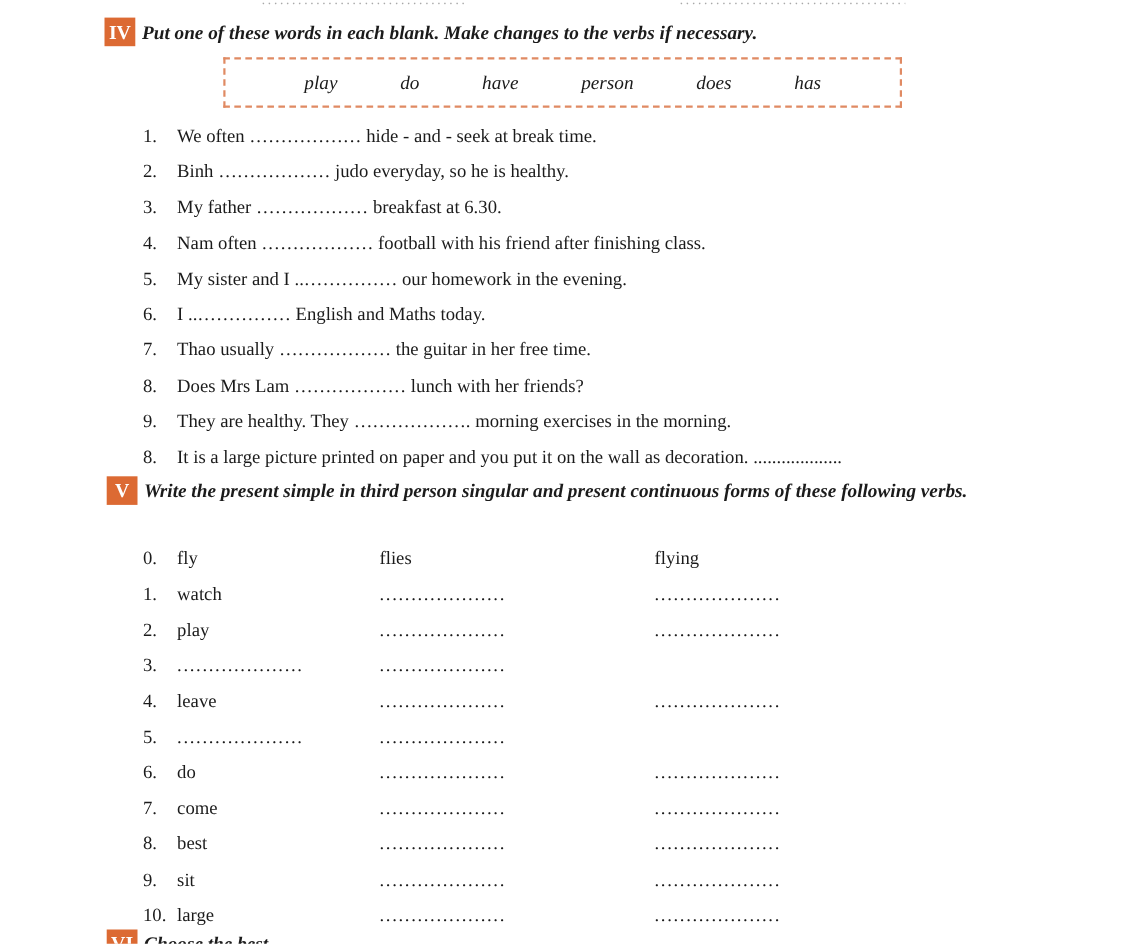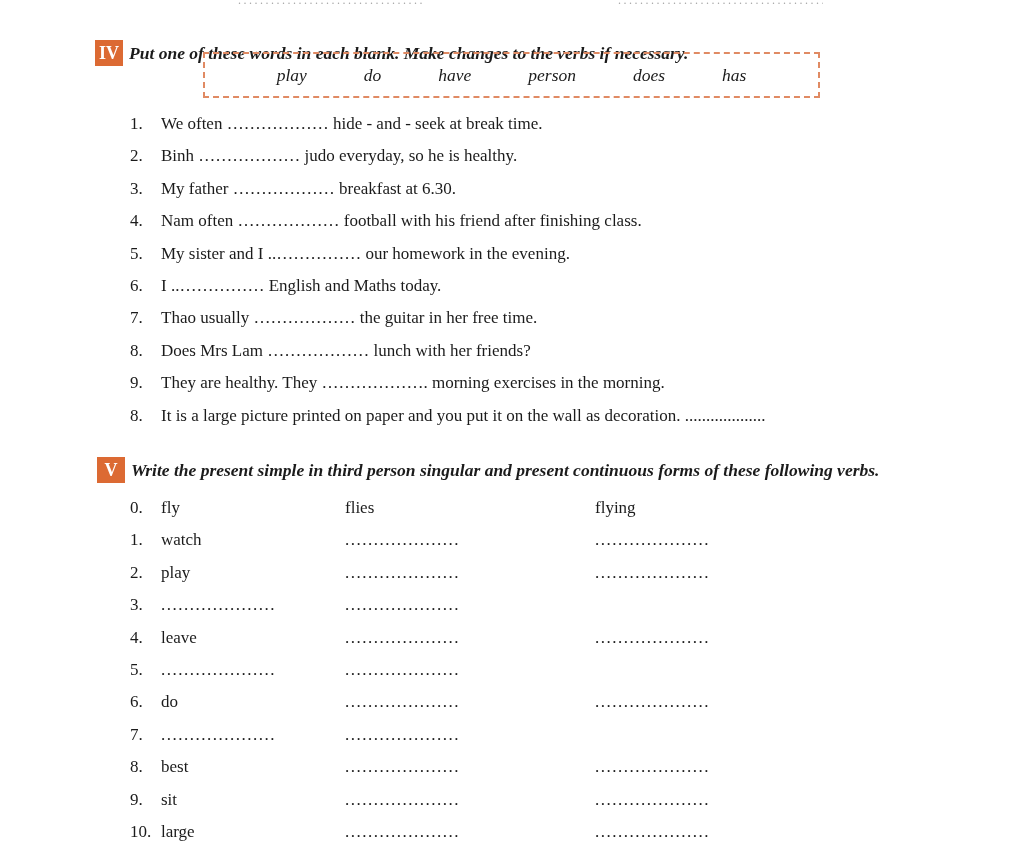--- a/index.html
+++ b/index.html
@@ -29,21 +29,20 @@
     white-space: nowrap;
   }
   #frag-left  { left: 238px; width: 185px; }
   #frag-right { left: 618px; width: 205px; }
 
   
   .sec-header {
     position: absolute;
     display: flex;
     align-items: flex-start;
-    margin-top: 24px;
   }
   .badge {
     background: #dc6a33;
     color: #ffffff;
     font-weight: bold;
     font-size: 18px;
     line-height: 26px;
     padding: 0 4px;
     flex: 0 0 auto;
     text-align: center;
@@ -218,20 +217,21 @@
     <span class="v-cont">....................</span>
   </div>
   <div class="vrow">
     <span class="v-num">6.</span>
     <span class="v-base">do</span>
     <span class="v-simple">....................</span>
     <span class="v-cont">....................</span>
   </div>
   <div class="vrow">
     <span class="v-num">7.</span>
+    <span class="v-base">come</span>
     <span class="v-simple">....................</span>
     <span class="v-cont">....................</span>
   </div>
   <div class="vrow">
     <span class="v-num">8.</span>
     <span class="v-base">best</span>
     <span class="v-simple">....................</span>
     <span class="v-cont">....................</span>
   </div>
   <div class="vrow">

